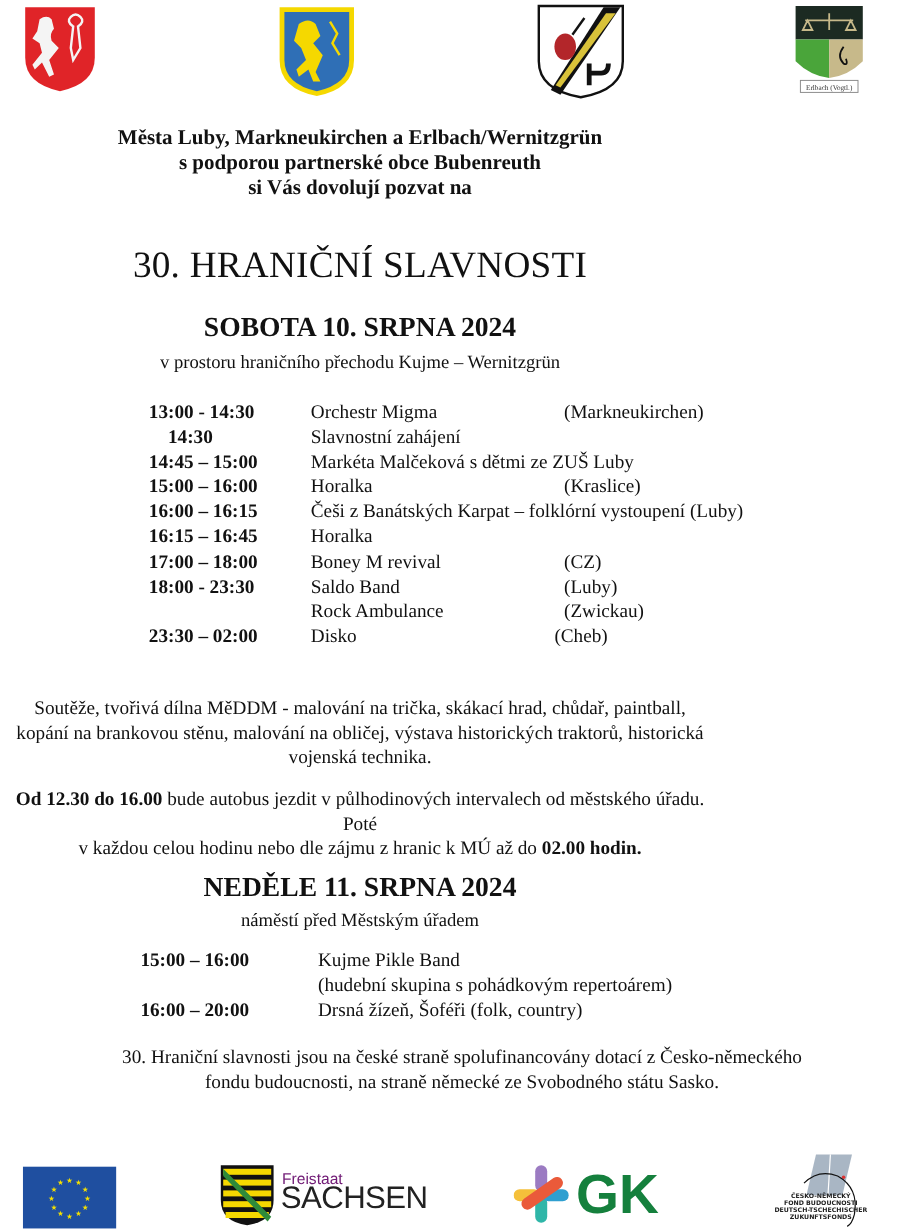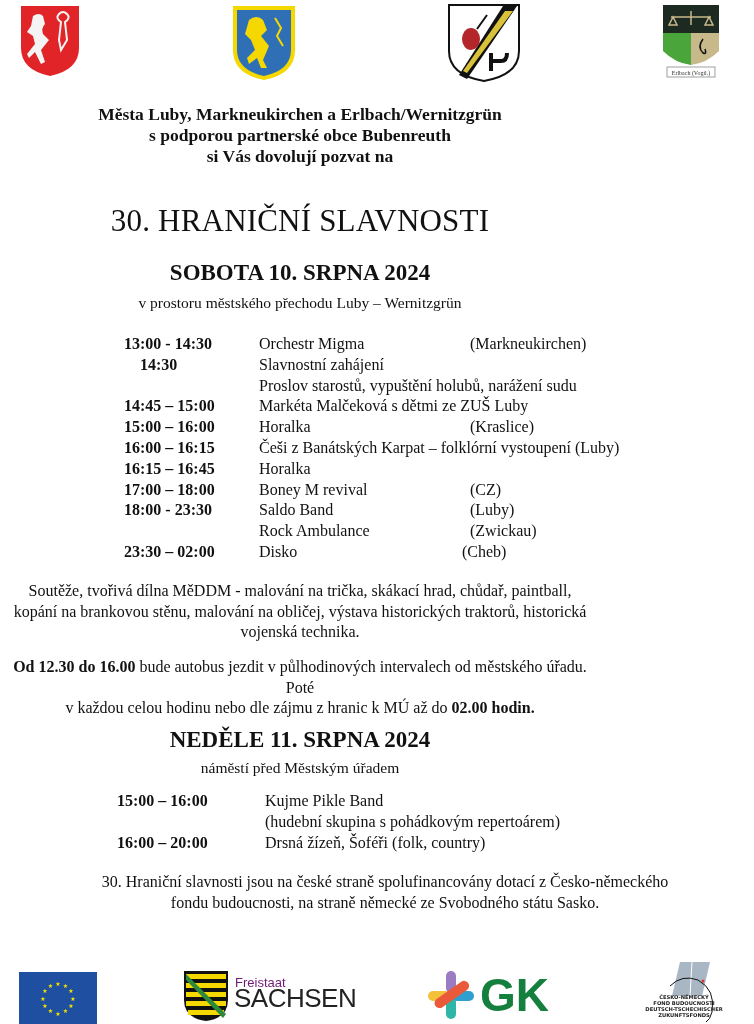--- a/index.html
+++ b/index.html
@@ -62,36 +62,31 @@
 
 <div class="abs center intro">
   <div>Města Luby, Markneukirchen a Erlbach/Wernitzgrün</div>
   <div>s podporou partnerské obce Bubenreuth</div>
   <div>si Vás dovolují pozvat na</div>
 </div>
 
 <div class="abs center title">30. HRANIČNÍ SLAVNOSTI</div>
 
 <div class="abs center day" style="top:260px;">SOBOTA 10. SRPNA 2024</div>
-<div class="abs center loc" style="top:294px;">v prostoru městského přechodu Luby – Wernitzgrün</div>
+<div class="abs center loc" style="top:294px;">v prostoru hraničního přechodu Kujme – Wernitzgrün</div>
 
 <div class="abs sched" style="left:124px;top:334px;width:560px;" id="sat-sched">
     <div class="row">
       <span class="t" style="left: 0px;">13:00 - 14:30</span>
       <span class="n" style="left: 135px;">Orchestr Migma</span>
       <span class="p" style="left: 346px;">(Markneukirchen)</span>
     </div>
     <div class="row">
       <span class="t" style="left: 16px;">14:30</span>
       <span class="n" style="left: 135px;">Slavnostní zahájení</span>
-      <span class="p" style="left: 346px;"></span>
-    </div>
-    <div class="row">
-      <span class="t" style="left: 0px;"></span>
-      <span class="n" style="left: 135px;">Proslov starostů, vypuštění holubů, narážení sudu</span>
       <span class="p" style="left: 346px;"></span>
     </div>
     <div class="row">
       <span class="t" style="left: 0px;">14:45 – 15:00</span>
       <span class="n" style="left: 135px;">Markéta Malčeková s dětmi ze ZUŠ Luby</span>
       <span class="p" style="left: 346px;"></span>
     </div>
     <div class="row">
       <span class="t" style="left: 0px;">15:00 – 16:00</span>
       <span class="n" style="left: 135px;">Horalka</span>

